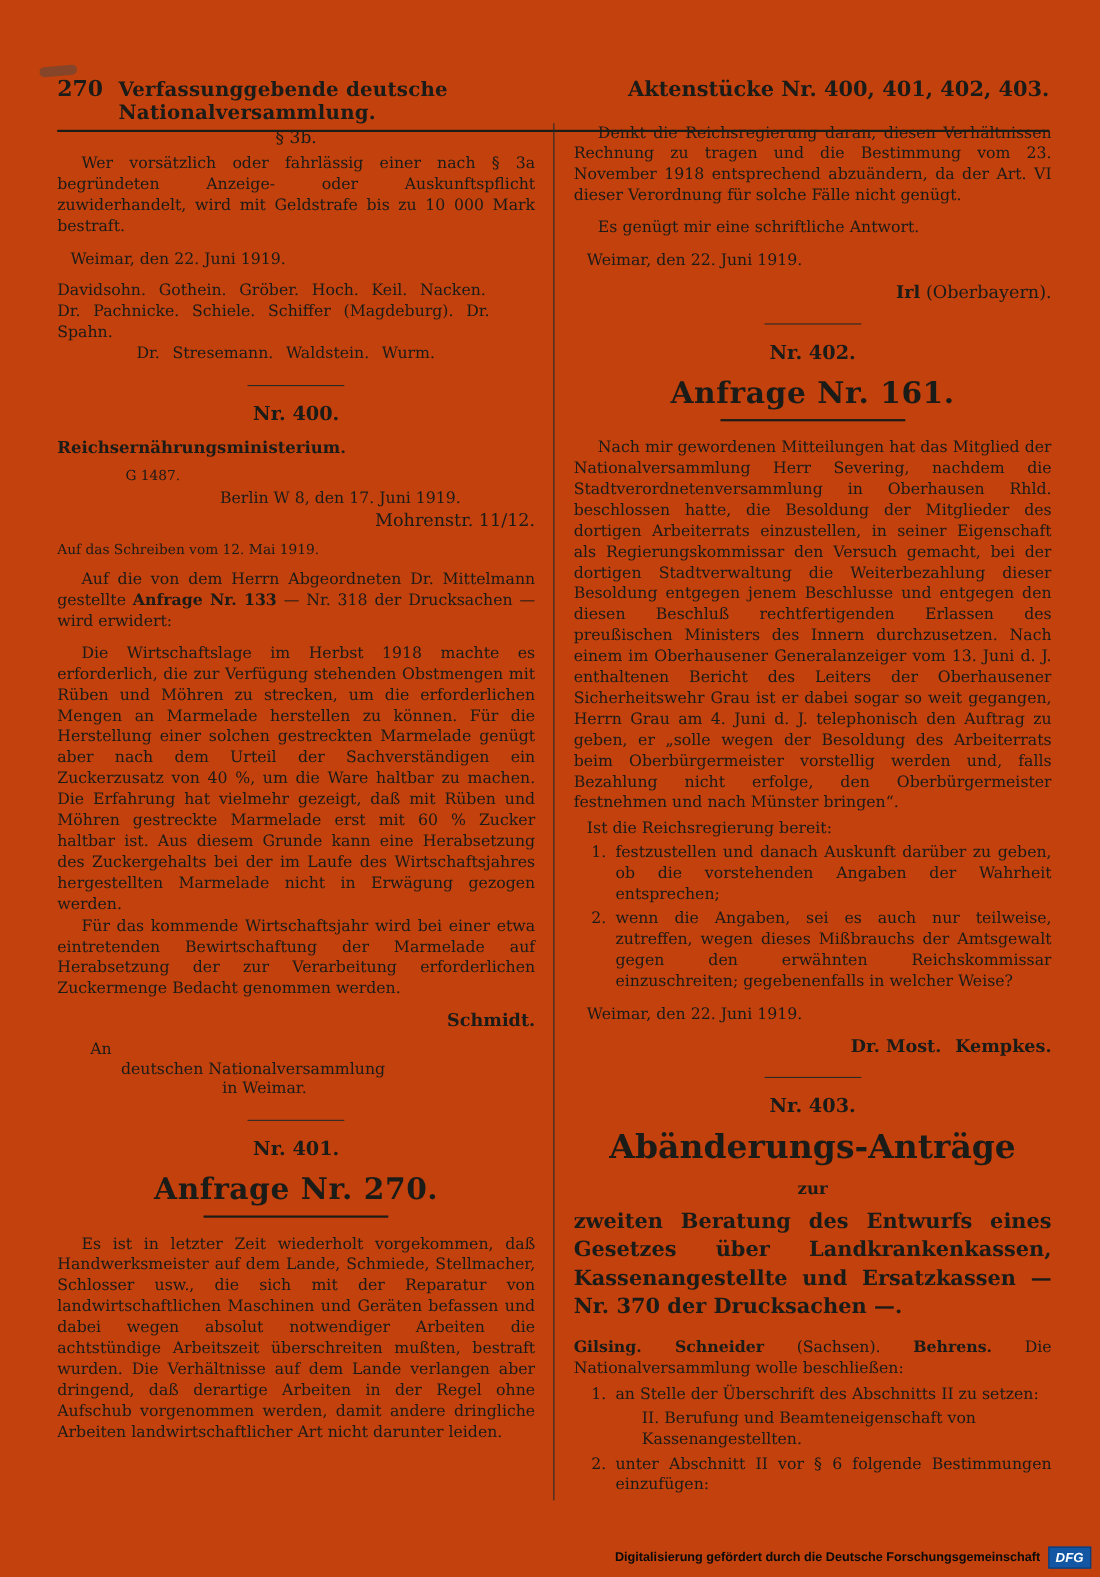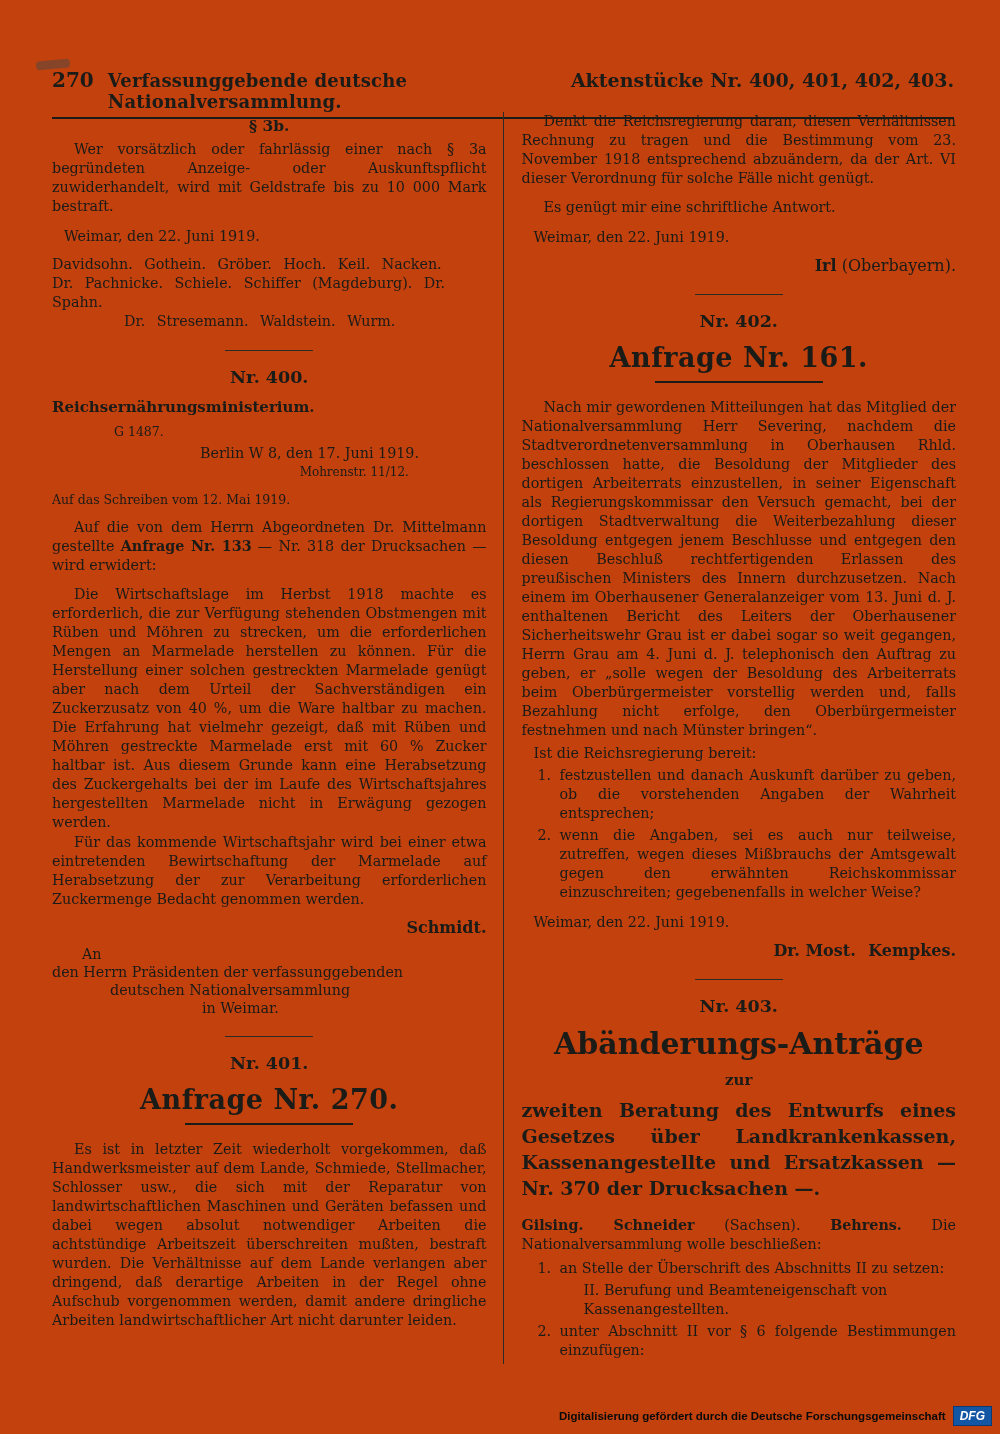--- a/index.html
+++ b/index.html
@@ -10,30 +10,30 @@
   .hdr .pnum{font-size:20px}
   .hdr .htitle{font-size:18px;letter-spacing:.2px}
   .hdr .hdocs{font-size:19px;margin-left:auto;white-space:nowrap}
   .cols{position:absolute;left:52px;right:44px;top:112px;bottom:70px;display:flex}
   .col{width:50%;font-size:14.3px;line-height:19px;text-align:justify;overflow:hidden}
   .col-l{padding-right:16px;border-right:1.5px solid #2a2a27}
   .col-r{padding-left:18px}
   p{margin:0}
   .para{text-indent:22px;margin-bottom:1px}
   .bold{font-weight:bold}
-  .heading-3b{text-align:center;font-weight:bold;font-size:15.5px;margin:4px 0 5px;text-indent:0}
+  .heading-3b{text-align:center;font-weight:normal;font-size:15.5px;margin:4px 0 5px;text-indent:0}
   .dateline{text-align:left;text-indent:12px;margin:11px 0 9px}
   .sig-line{text-align:left;word-spacing:7px;line-height:19px}
   .sig-line.indent{padding-left:72px}
   .divider{width:88px;border-top:1.5px solid #2a2a27;margin:19px auto 17px}
   .section-num{text-align:center;font-weight:bold;font-size:17.5px;margin:0 0 11px;text-indent:0}
   .ministry{font-weight:bold;font-size:15px;text-align:left;margin-bottom:5px}
   .ref{font-size:12.5px;text-align:left;margin:0 0 3px 62px}
   .place-date{text-align:left;padding-left:148px;margin-bottom:0}
-  .street{font-size:12px;text-align:center;padding-left:170px;margin-bottom:8px}
+  .street{font-size:16px;text-align:right;padding-left:170px;margin-bottom:8px}
   .re-line{font-size:12.5px;text-align:left;margin-bottom:9px}
   .sig-center{text-align:right;font-weight:bold;font-size:16px;margin:9px 0 8px;text-indent:0}
   .addr{text-align:left;line-height:18px}
   .addr-0{padding-left:30px}
   .addr-2{padding-left:58px}
   .addr-3{padding-left:150px}
   .big-title{text-align:center;font-weight:bold;font-size:27px;line-height:32px;margin:2px 0 0;text-indent:0;letter-spacing:.5px}
   .title-rule{width:168px;border-top:2px solid #1b1b18;margin:7px auto 15px}
   .q-intro{text-align:left;text-indent:12px;margin:4px 0 3px}
   .list-item{display:flex;margin:0 0 3px 16px}
@@ -78,21 +78,20 @@
       <p class="ministry">Reichsernährungsministerium.</p>
       <p class="ref">G 1487.</p>
       <p class="place-date">Berlin W 8, den 17. Juni 1919.</p>
       <p class="street">Mohrenstr. 11/12.</p>
       <p class="re-line">Auf das Schreiben vom 12. Mai 1919.</p>
       <p class="para"><span>Auf die von dem Herrn Abgeordneten Dr. Mittelmann gestellte </span><span class="bold">Anfrage Nr. 133</span><span> — Nr. 318 der Drucksachen — wird erwidert:</span></p>
       <p class="para mt10">Die Wirtschaftslage im Herbst 1918 machte es erforderlich, die zur Verfügung stehenden Obstmengen mit Rüben und Möhren zu strecken, um die erforderlichen Mengen an Marmelade herstellen zu können. Für die Herstellung einer solchen gestreckten Marmelade genügt aber nach dem Urteil der Sachverständigen ein Zuckerzusatz von 40 %, um die Ware haltbar zu machen. Die Erfahrung hat vielmehr gezeigt, daß mit Rüben und Möhren gestreckte Marmelade erst mit 60 % Zucker haltbar ist. Aus diesem Grunde kann eine Herabsetzung des Zuckergehalts bei der im Laufe des Wirtschaftsjahres hergestellten Marmelade nicht in Erwägung gezogen werden.</p>
       <p class="para">Für das kommende Wirtschaftsjahr wird bei einer etwa eintretenden Bewirtschaftung der Marmelade auf Herabsetzung der zur Verarbeitung erforderlichen Zuckermenge Bedacht genommen werden.</p>
       <p class="sig-center">Schmidt.</p>
       <p class="addr addr-0">An</p>
-      <p class="addr addr-1">den Herrn Präsidenten der verfassunggebenden</p>
       <p class="addr addr-2">deutschen Nationalversammlung</p>
       <p class="addr addr-3">in Weimar.</p>
 
       <div class="divider"></div>
 
       <p class="section-num">Nr. 401.</p>
       <p class="big-title">Anfrage Nr. 270.</p>
       <div class="title-rule"></div>
       <p class="para">Es ist in letzter Zeit wiederholt vorgekommen, daß Handwerksmeister auf dem Lande, Schmiede, Stellmacher, Schlosser usw., die sich mit der Reparatur von landwirtschaftlichen Maschinen und Geräten befassen und dabei wegen absolut notwendiger Arbeiten die achtstündige Arbeitszeit überschreiten mußten, bestraft wurden. Die Verhältnisse auf dem Lande verlangen aber dringend, daß derartige Arbeiten in der Regel ohne Aufschub vorgenommen werden, damit andere dringliche Arbeiten landwirtschaftlicher Art nicht darunter leiden.</p>
     </div>

